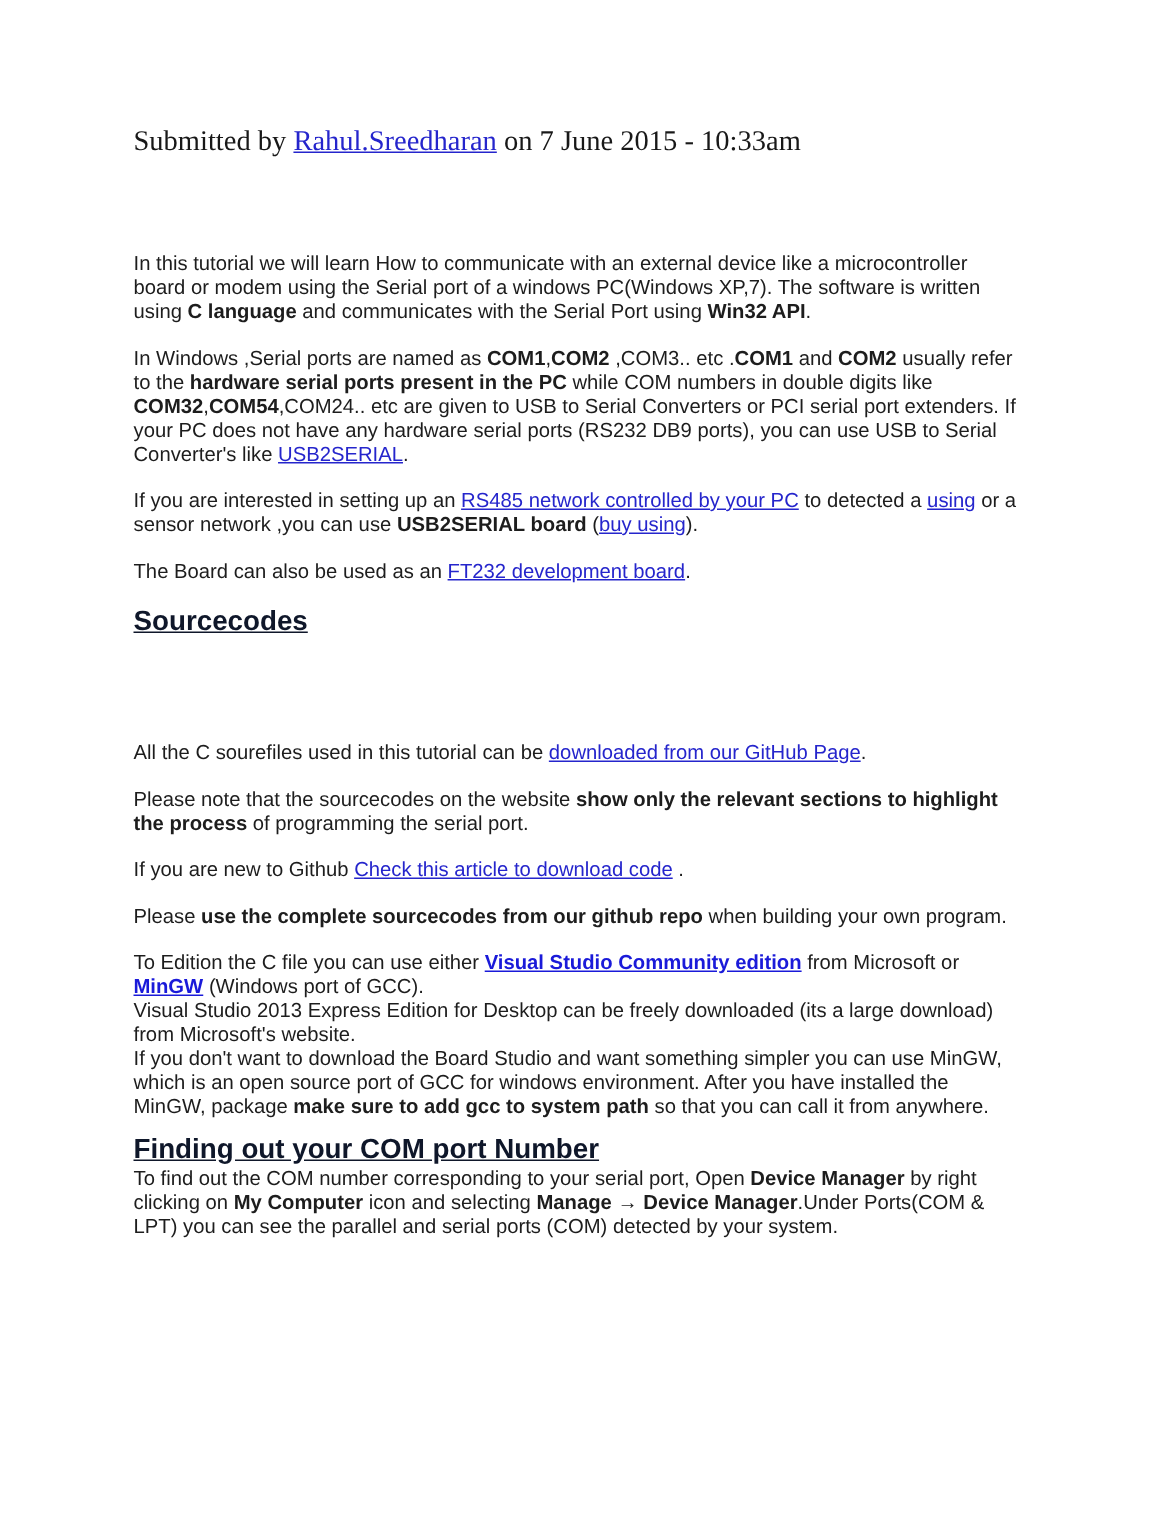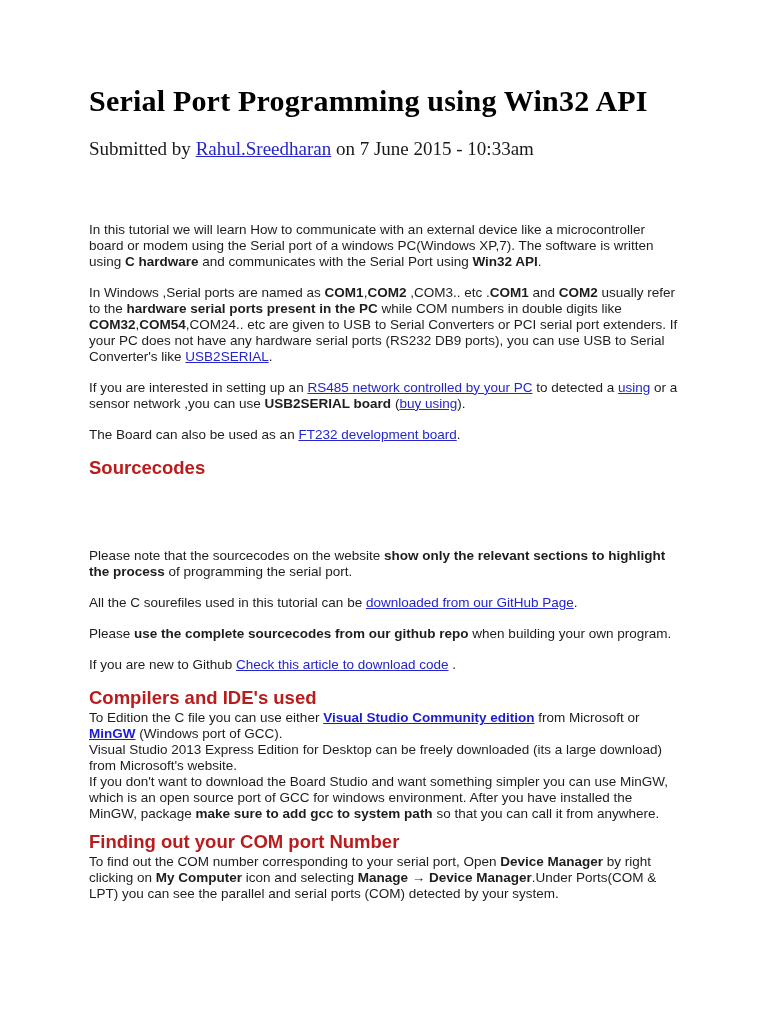--- a/index.html
+++ b/index.html
@@ -35,64 +35,63 @@
   p.body {
     font-size: 13.5px;
     line-height: 16px;
     margin: 15px 0;
   }
   p.tight { margin: 0; }
   h2.sect {
     font-size: 18.5px;
     line-height: 20px;
     font-weight: bold;
-    color: #b91c1c;
+    color: #0f172a;
     margin: 14px 0 0 0;
+    text-decoration: underline;
   }
   h2.sect-compilers { margin: 11px 0 2px 0; }
   h2.sect-comport  { margin: 10px 0 2px 0; }
   .spacer { height: 55px; }
   .b { font-weight: bold; }
   a.lnk {
     color: var(--link-color, #2525cc);
     text-decoration: underline;
     cursor: pointer;
   }
   a.lnk.b { color: var(--bold-link-color, #1a1ad9); }
 </style>
 </head>
 <body>
 
 <div class="page">
 
-  <h1 class="title">Serial Port Programming using Win32 API</h1>
 
   <p class="byline"><span>Submitted by </span><a href="#" class="lnk">Rahul.Sreedharan</a><span> on 7 June 2015 - 10:33am</span></p>
 
-  <p class="body"><span>In this tutorial we will learn How to communicate with an external device like a microcontroller board or modem using the Serial port of a windows PC(Windows XP,7). The software is written using </span><span class="b">C hardware</span><span> and communicates with the Serial Port using </span><span class="b">Win32 API</span><span>.</span></p>
+  <p class="body"><span>In this tutorial we will learn How to communicate with an external device like a microcontroller board or modem using the Serial port of a windows PC(Windows XP,7). The software is written using </span><span class="b">C language</span><span> and communicates with the Serial Port using </span><span class="b">Win32 API</span><span>.</span></p>
 
   <p class="body"><span>In Windows ,Serial ports are named as </span><span class="b">COM1</span><span>,</span><span class="b">COM2</span><span> ,COM3.. etc .</span><span class="b">COM1</span><span> and </span><span class="b">COM2</span><span> usually refer to the </span><span class="b">hardware serial ports present in the PC</span><span> while COM numbers in double digits like </span><span class="b">COM32</span><span>,</span><span class="b">COM54</span><span>,COM24.. etc are given to USB to Serial Converters or PCI serial port extenders. If your PC does not have any hardware serial ports (RS232 DB9 ports), you can use USB to Serial Converter's like </span><a href="#" class="lnk">USB2SERIAL</a><span>.</span></p>
 
   <p class="body"><span>If you are interested in setting up an </span><a href="#" class="lnk">RS485 network controlled by your PC</a><span> to detected a </span><a href="#" class="lnk">using</a><span> or a sensor network ,you can use </span><span class="b">USB2SERIAL board</span><span> (</span><a href="#" class="lnk">buy using</a><span>).</span></p>
 
   <p class="body"><span>The Board can also be used as an </span><a href="#" class="lnk">FT232 development board</a><span>.</span></p>
 
   <h2 class="sect sect-sourcecodes">Sourcecodes</h2>
 
   <div class="spacer"></div>
 
+  <p class="body"><span>All the C sourefiles used in this tutorial can be </span><a href="#" class="lnk">downloaded from our GitHub Page</a><span>.</span></p>
+
   <p class="body"><span>Please note that the sourcecodes on the website </span><span class="b">show only the relevant sections to highlight the process</span><span> of programming the serial port.</span></p>
 
-  <p class="body"><span>All the C sourefiles used in this tutorial can be </span><a href="#" class="lnk">downloaded from our GitHub Page</a><span>.</span></p>
+  <p class="body"><span>If you are new to Github </span><a href="#" class="lnk">Check this article to download code</a><span> .</span></p>
 
   <p class="body"><span>Please </span><span class="b">use the complete sourcecodes from our github repo</span><span> when building your own program.</span></p>
 
-  <p class="body"><span>If you are new to Github </span><a href="#" class="lnk">Check this article to download code</a><span> .</span></p>
-
-  <h2 class="sect sect-compilers">Compilers and IDE's used</h2>
 
   <p class="body tight"><span>To Edition the C file you can use either </span><a href="#" class="lnk b">Visual Studio Community edition</a><span> from Microsoft or </span><a href="#" class="lnk b">MinGW</a><span> (Windows port of GCC).</span></p>
   <p class="body tight"><span>Visual Studio 2013 Express Edition for Desktop can be freely downloaded (its a large download) from Microsoft's website.</span></p>
   <p class="body tight"><span>If you don't want to download the Board Studio and want something simpler you can use MinGW, which is an open source port of GCC for windows environment. After you have installed the MinGW, package </span><span class="b">make sure to add gcc to system path</span><span> so that you can call it from anywhere.</span></p>
 
   <h2 class="sect sect-comport">Finding out your COM port Number</h2>
 
   <p class="body tight"><span>To find out the COM number corresponding to your serial port, Open </span><span class="b">Device Manager</span><span> by right clicking on </span><span class="b">My Computer</span><span> icon and selecting </span><span class="b">Manage → Device Manager</span><span>.Under Ports(COM &amp; LPT) you can see the parallel and serial ports (COM) detected by your system.</span></p>
 
 </div>

